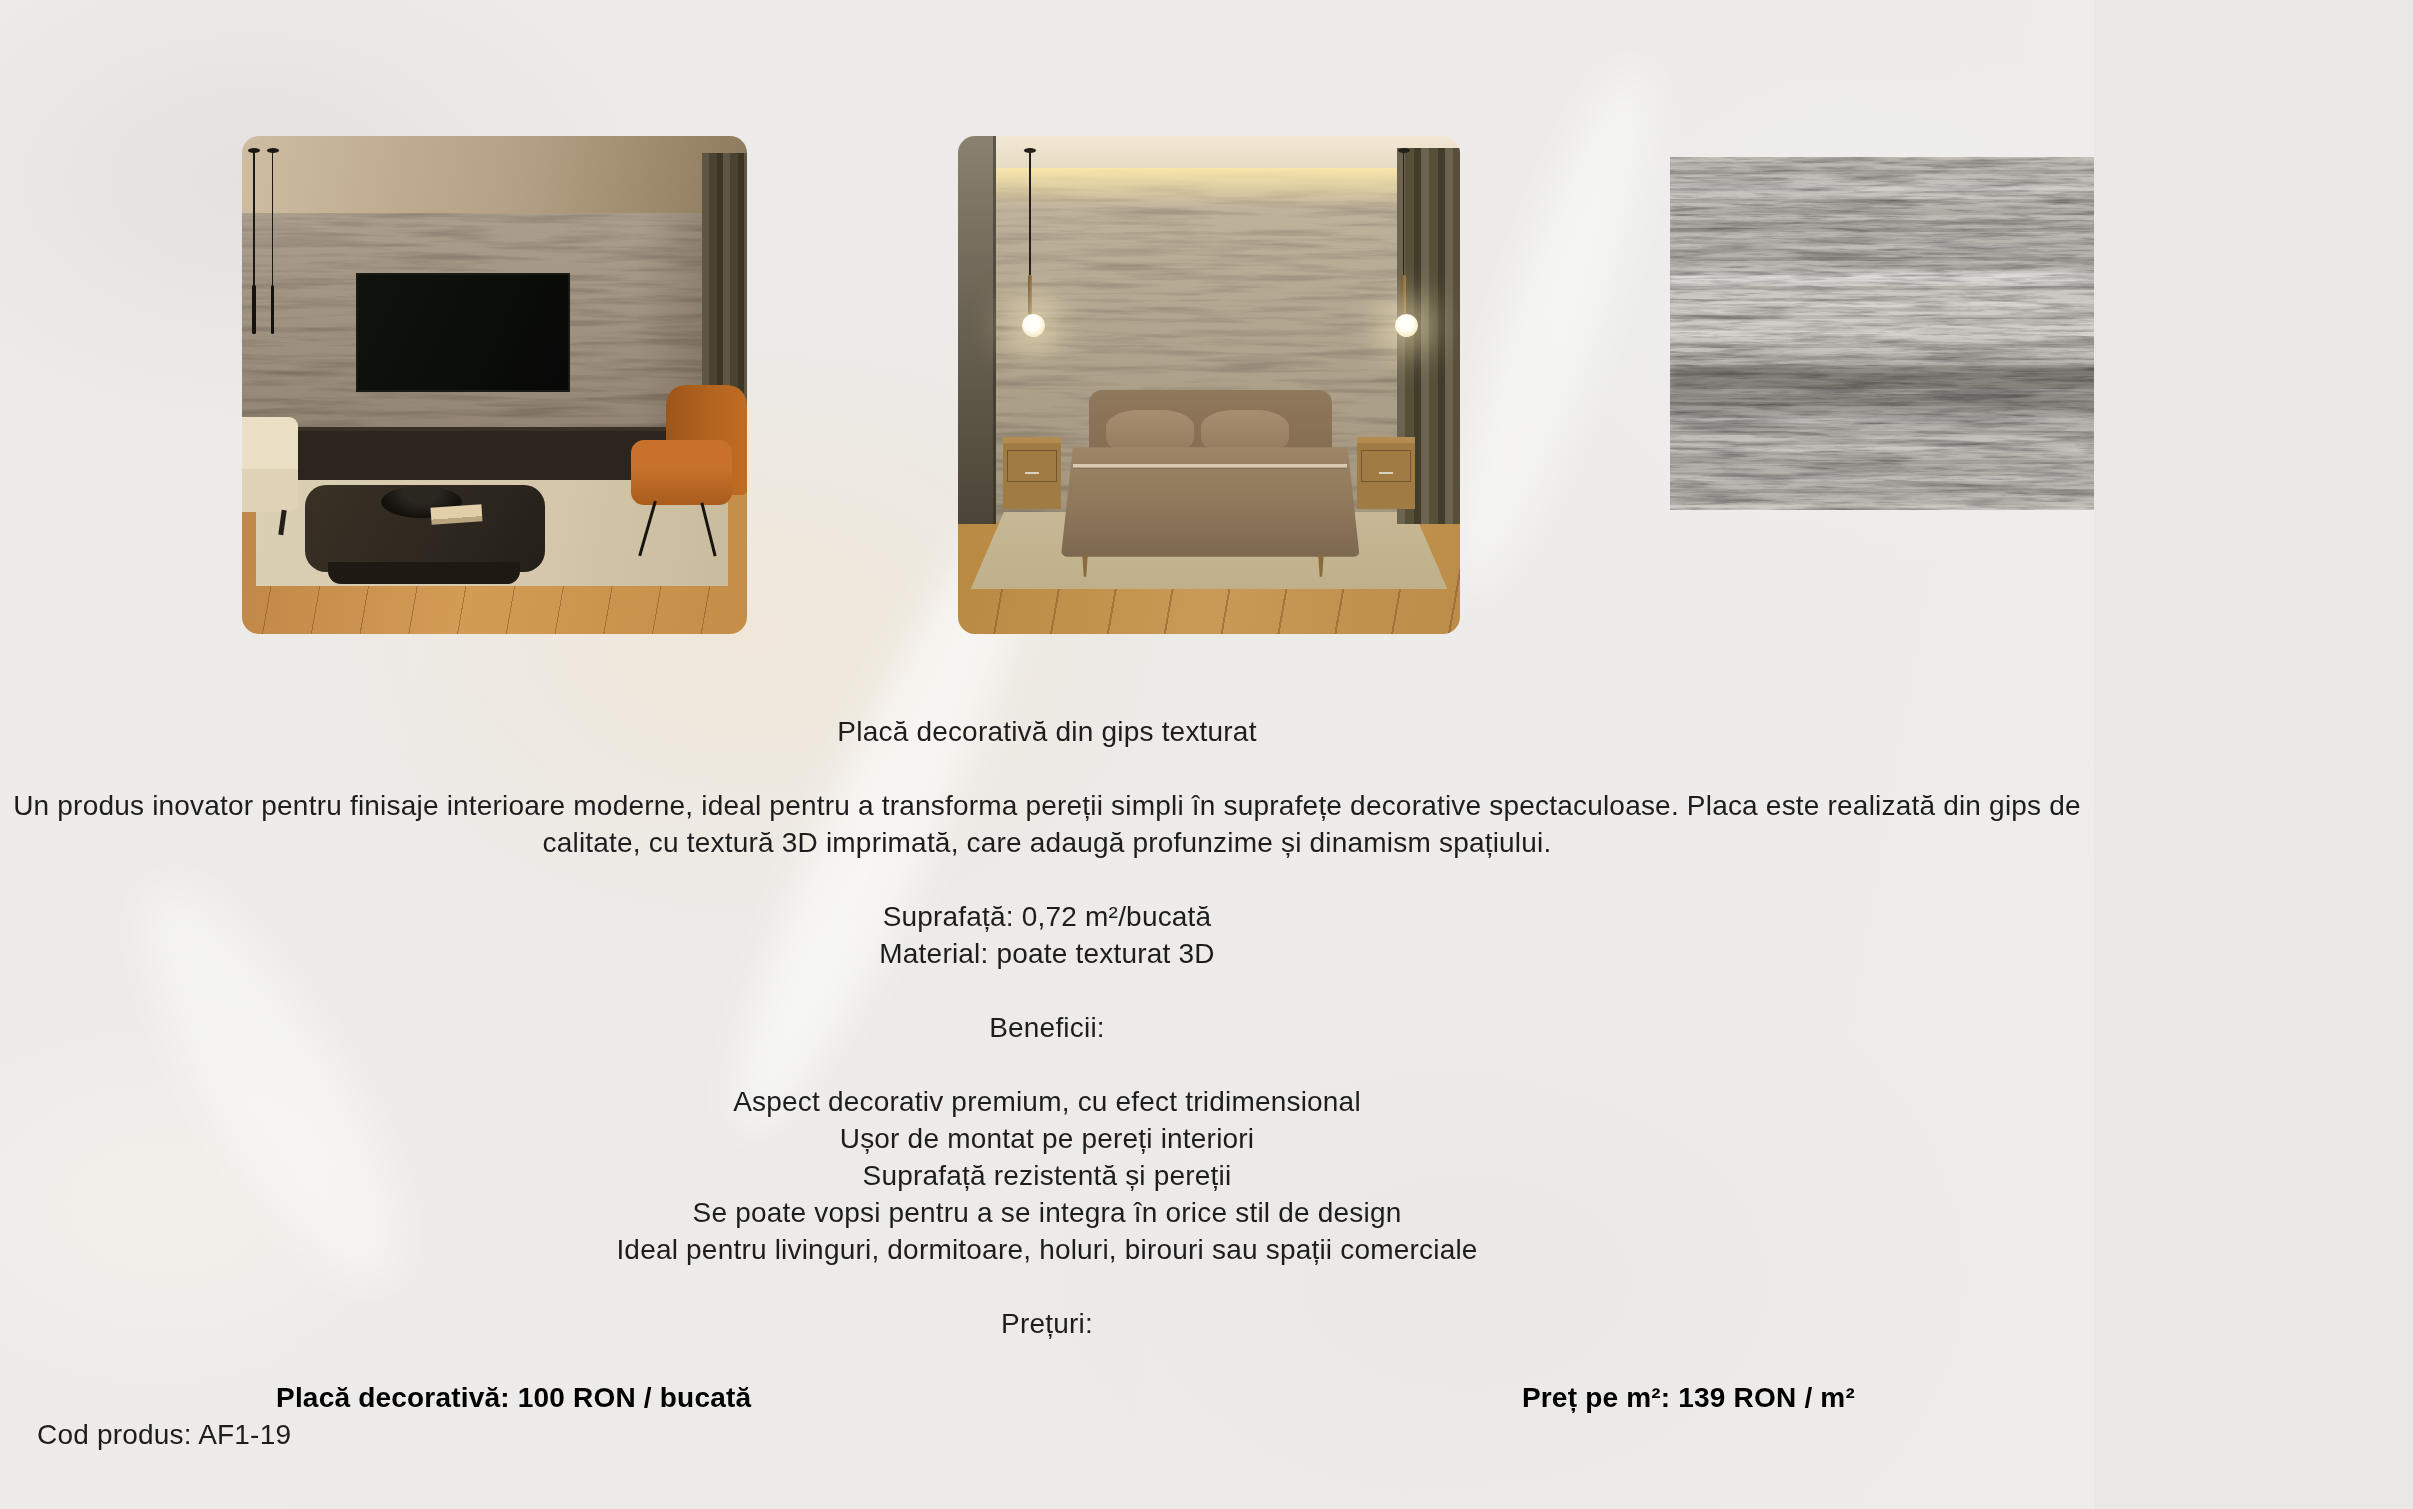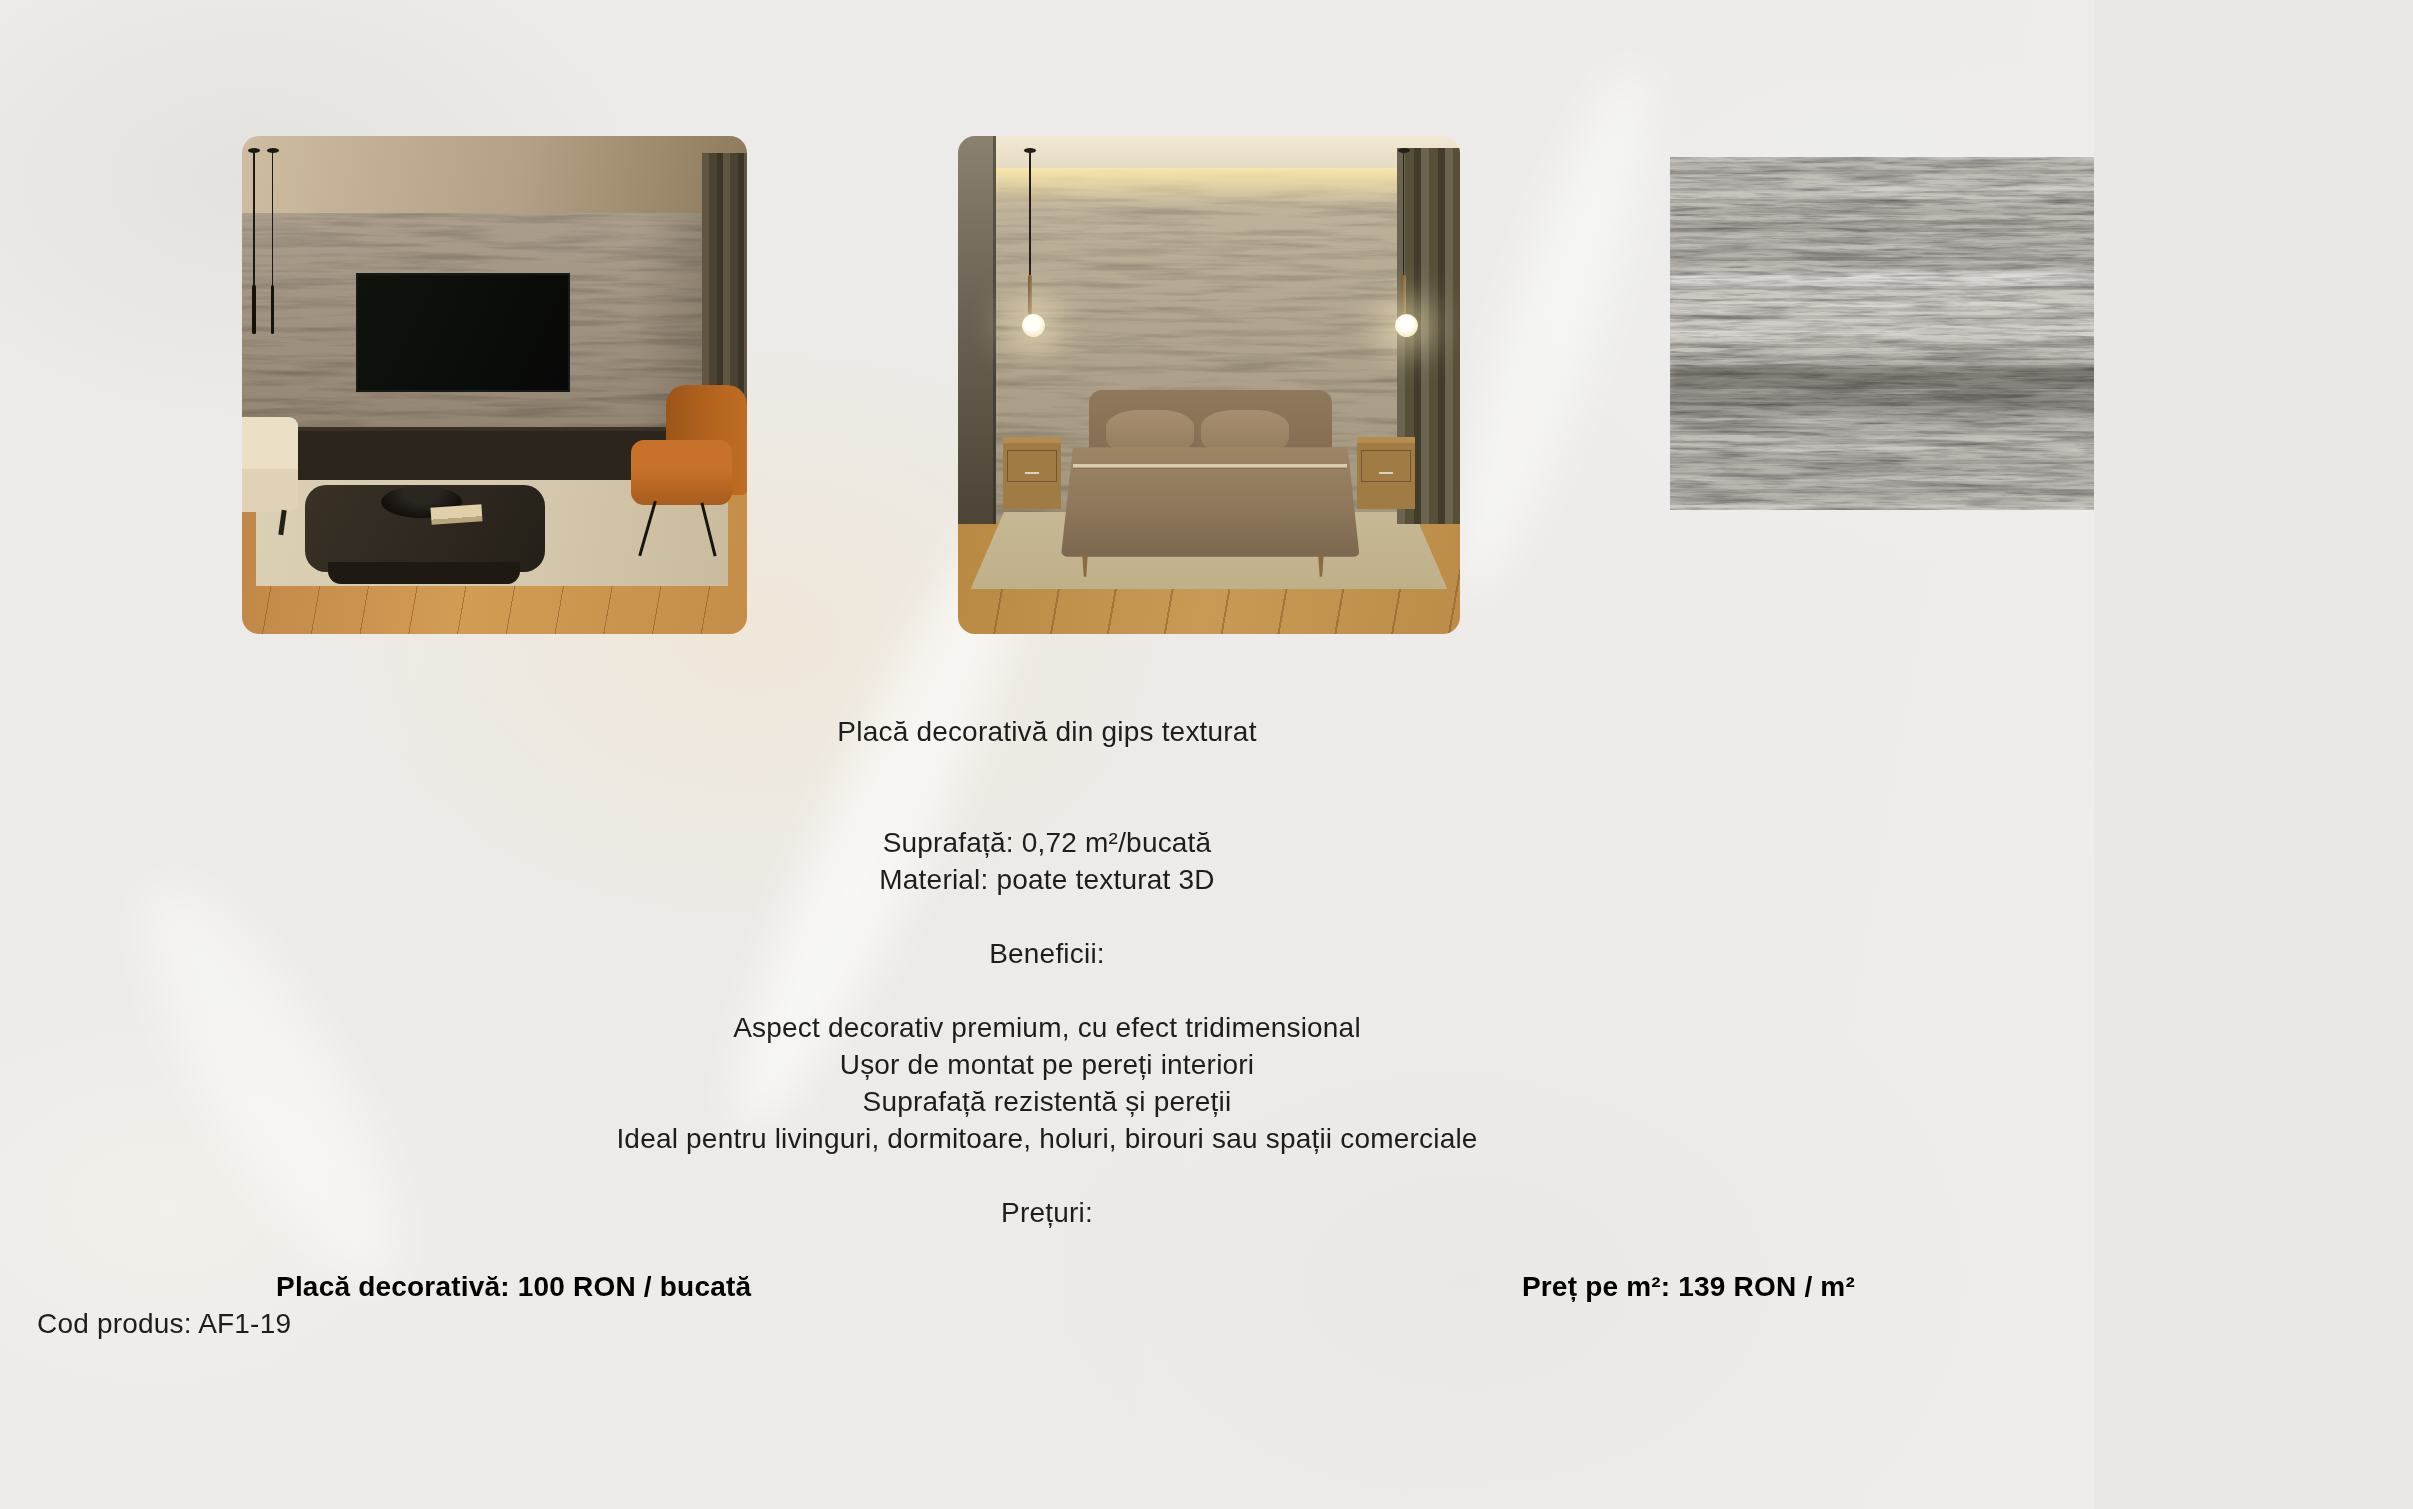--- a/index.html
+++ b/index.html
@@ -210,29 +210,31 @@
         <rect width="100%" height="100%" filter="url(#gtrav)" opacity="0.45"></rect>
       </svg>
     <svg class="grain" viewBox="0 0 1023 716" width="504" height="353">
         <rect width="100%" height="100%" filter="url(#gfine)" opacity="0.35"></rect>
       </svg>
   </div>
 
   <div class="textflow">
     <div>Placă decorativă din gips texturat</div>
     <div class="blank"></div>
+    <div class="para">Un produs inovator pentru finisaje interioare moderne, ideal pentru a transforma pereții simpli în suprafețe decorative spectaculoase. Placa este realizată din gips de calitate, cu textură 3D imprimată, care adaugă profunzime și dinamism spațiului.</div>
     <div class="blank"></div>
     <div>Suprafață: 0,72 m²/bucată</div>
     <div>Material: poate texturat 3D</div>
     <div class="blank"></div>
     <div>Beneficii:</div>
     <div class="blank"></div>
     <div>Aspect decorativ premium, cu efect tridimensional</div>
     <div>Ușor de montat pe pereți interiori</div>
     <div>Suprafață rezistentă și pereții</div>
+    <div>Se poate vopsi pentru a se integra în orice stil de design</div>
     <div>Ideal pentru livinguri, dormitoare, holuri, birouri sau spații comerciale</div>
     <div class="blank"></div>
     <div>Prețuri:</div>
     <div class="blank"></div>
     <div class="price-row">
       <span class="price-left">Placă decorativă: 100 RON / bucată</span>
       <span class="price-right">Preț pe m²: 139 RON / m²</span>
     </div>
     <div class="code-line">Cod produs: AF1-19</div>
   </div>

